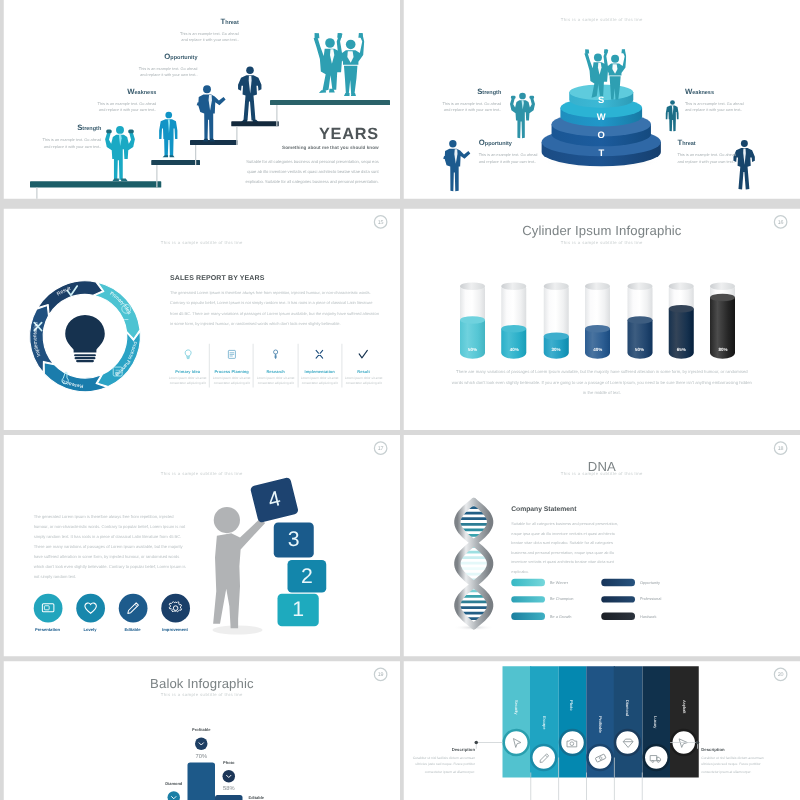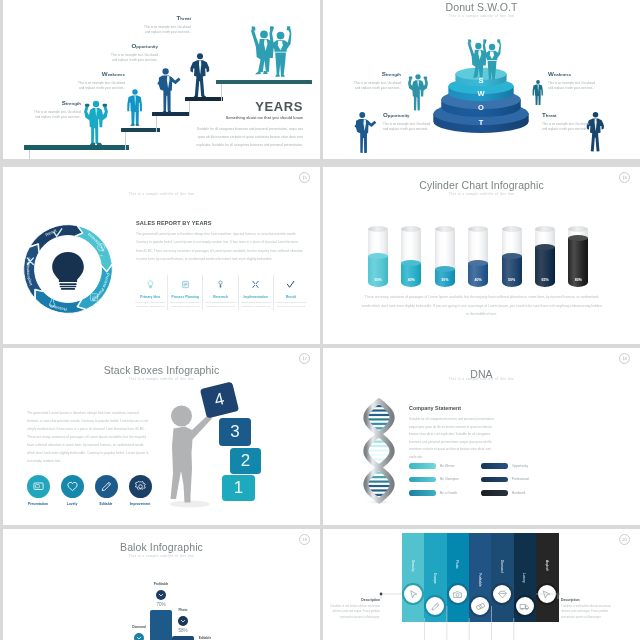--- a/index.html
+++ b/index.html
@@ -185,21 +185,20 @@
     </svg>
 
     <div class="s1-right">
       <div class="s1-title">YEARS</div>
       <div class="s1-sub">Something about me that you should know</div>
       <div class="s1-body">Suitable for all categories business and personal presentation, sequi eos quae ab illo inventore veritatis et quasi architecto beatae vitae dicta sunt explicabo. Suitable for all categories business and personal presentation.</div>
     </div>
   </div>
   <div class="slide r0 c1">
 
-    <div class="title" style="top:19px;">Donut S.W.O.T</div>
     <div class="subtitle" style="top:32px;">This is a sample subtitle of this line</div>
     <svg class="cake" style="left:105px;top:72px;width:106px;height:82px;" viewBox="0 0 240 176">
       <defs>
         <linearGradient id="tT" x1="0" y1="0" x2="1" y2="0">
             <stop offset="0" stop-color="#1b4c84"></stop>
             <stop offset=".5" stop-color="#1d5390"></stop>
             <stop offset="1" stop-color="#163f6e"></stop>
           </linearGradient>
         <linearGradient id="tO" x1="0" y1="0" x2="1" y2="0">
             <stop offset="0" stop-color="#1a5694"></stop>
@@ -386,21 +385,21 @@
         <svg class="r3-ic" viewBox="0 0 24 24">
             <path d="M3.5 11 L9.5 19.5 L21 3.5" fill="none" stroke="#16324f" stroke-width="2.4" stroke-linecap="round" stroke-linejoin="round"></path>
           </svg>
         <div class="r3-cl">Result</div>
         <div class="r3-cp">Lorem ipsum dolor sit amet consectetur adipiscing elit</div>
       </div>
     </div>
   </div>
   <div class="slide r1 c1">
     <div class="pagenum">16</div>
-    <div class="title" style="top:12px;">Cylinder Chart Infographic</div>
+    <div class="title" style="top:12px;">Cylinder Ipsum Infographic</div>
     <div class="subtitle" style="top:25px;">This is a sample subtitle of this line</div>
     <div class="cyls">
         <div class="cyl" style="left: 45px;">
           <div class="glass"></div>
           <div class="cap"></div>
           <div class="fill" style="height:31px;bottom:0;background:linear-gradient(90deg,#55c6d4 0%,#6fd2de 30%,#55c6d4 72%,#43b4c2 100%)">
             <div class="ftop" style="background:#6fd2de"></div>
             <div class="flbl">50%</div>
           </div>
         </div>
@@ -450,21 +449,20 @@
           <div class="fill" style="height:49px;bottom:0;background:linear-gradient(90deg,#262626 0%,#4c4c4c 30%,#262626 72%,#141414 100%)">
             <div class="ftop" style="background:#4c4c4c"></div>
             <div class="flbl">80%</div>
           </div>
         </div>
       </div>
     <div class="cyl-note">There are many variations of passages of Lorem Ipsum available, but the majority have suffered alteration in some form, by injected humour, or randomised words which don't look even slightly believable. If you are going to use a passage of Lorem Ipsum, you need to be sure there isn't anything embarrassing hidden in the middle of text.</div>
   </div>
   <div class="slide r2 c0">
     <div class="pagenum">17</div>
-    <div class="title" style="top:16px;">Stack Boxes Infographic</div>
     <div class="subtitle" style="top:29px;">This is a sample subtitle of this line</div>
     <div class="sb-para">The generated Lorem Ipsum is therefore always free from repetition, injected humour, or non-characteristic words. Contrary to popular belief, Lorem Ipsum is not simply random text. It has roots in a piece of classical Latin literature from 45 BC. There are many variations of passages of Lorem Ipsum available, but the majority have suffered alteration in some form, by injected humour, or randomised words which don't look even slightly believable. Contrary to popular belief, Lorem Ipsum is not simply random text.</div>
     <div class="sb-icons">
       <div class="sb-ic">
         <div class="sb-circ" style="background:#22a5bd;">
           <svg viewBox="0 0 24 24">
               <rect x="3.5" y="5.5" width="17" height="12" rx="1.6" fill="none" stroke="#fff" stroke-width="1.5"></rect>
               <rect x="6.5" y="8.5" width="7" height="6" rx="1" fill="none" stroke="#fff" stroke-width="1.2"></rect>
             </svg>
         </div>

